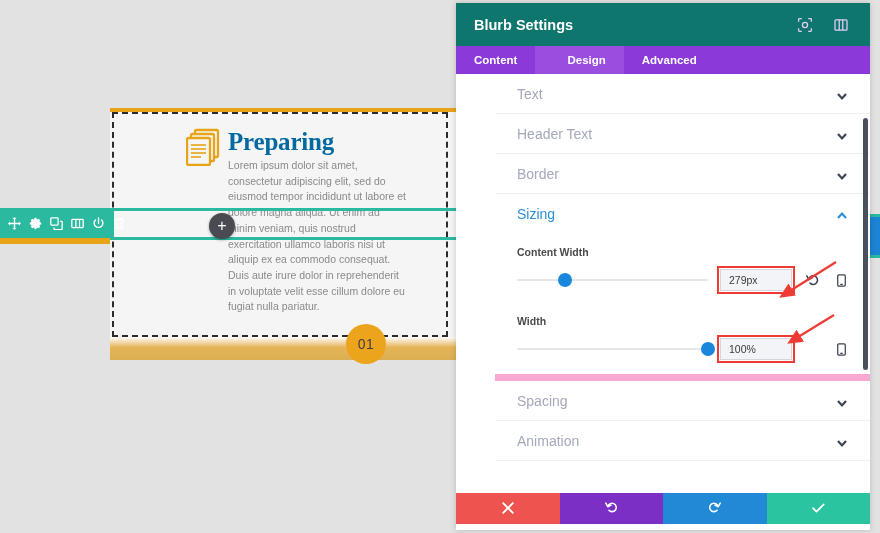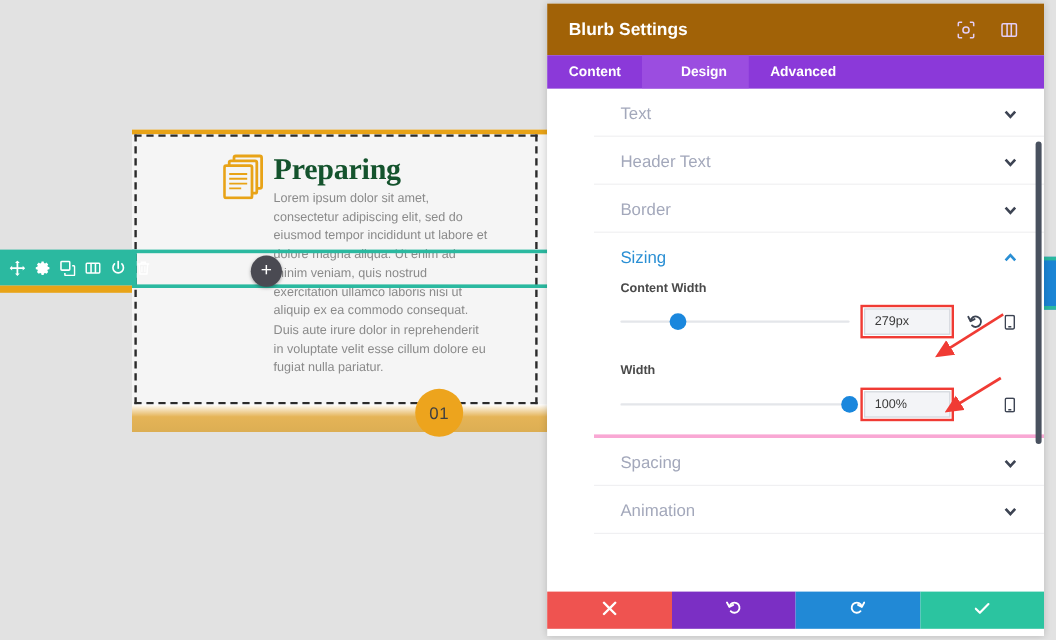--- a/index.html
+++ b/index.html
@@ -28,21 +28,21 @@
     position: absolute; left: 112px; top: 112px; width: 336px; height: 225px;
     background: #f5f5f5;
     border: 2px dashed #2b2b2b;
   }
   .blurb-icon {
     position: absolute; left: 186px; top: 128px; width: 34px; height: 38px;
   }
   .blurb-title {
     position: absolute; left: 228px; top: 128px;
     font-family: "Liberation Serif", serif;
-    font-size: 25px; font-weight: 700; color: #14532d;
+    font-size: 25px; font-weight: 700; color: #0369a1;
     letter-spacing: -0.2px;
   }
   .blurb-body {
     position: absolute; left: 228px; top: 158px; width: 180px;
     font-size: 10.5px; color: #8a8a8a; line-height: 15.7px;
   }
   
   .teal-row {
     position: absolute; left: 110px; top: 208px; width: 348px; height: 32px;
     border-top: 3px solid #2bb9a0;
@@ -93,21 +93,21 @@
     background: #4a5260; border-radius: 3px;
   }
 
   
   .panel {
     position: absolute; left: 456px; top: 3px; width: 414px; height: 527px;
     background: #ffffff;
     box-shadow: 0 0 6px rgba(0,0,0,.18);
   }
   .panel-header {
-    height: 43px; background: #a16207;
+    height: 43px; background: #0f766e;
     display: flex; align-items: center; padding: 0 18px;
   }
   .panel-title { color: #fff; font-size: 14.5px; font-weight: 700; flex: 1; }
   .panel-header .hic { width: 22px; height: 22px; display:flex; align-items:center; justify-content:center; margin-left: 14px; }
   .panel-header svg { fill: none; stroke: #e3cdf5; stroke-width: 1.6; }
 
   .tabs { height: 28px; background: #8b39d9; display: flex; }
   .tab {
     padding: 0 18px; height: 28px; display: flex; align-items: center;
     color: #ffffff; font-size: 11.5px; font-weight: 700; cursor: pointer;
@@ -119,24 +119,24 @@
     background: #fff; overflow: hidden; padding-left: 39px;
   }
   .section {
     height: 40px; display: flex; align-items: center;
     padding: 0 22px; border-bottom: 1px solid #f0f0f2;
   }
   .section-label { flex: 1; font-size: 14px; color: #a3a8bb; font-weight: 400; }
   .chev { width: 12px; height: 12px; }
   .chev svg { width: 12px; height: 12px; fill: none; stroke: #3d4453; stroke-width: 2.2; }
 
-  .sizing-open { padding: 0 22px; border-bottom: 3px solid #f9a8d4; padding-bottom: 14px;}
+  .sizing-open { padding: 0 22px; border-bottom: 7px solid #f9a8d4; padding-bottom: 14px;}
   .sizing-head { height: 40px; display:flex; align-items:center; }
   .sizing-head .section-label { color: #2a8fd4; font-size: 14px; }
-  .field { margin-top: 0; }
+  .field { margin-top: 12px; }
   .field-label { font-size: 10.5px; color: #4a4a4a; font-weight: 700; margin-bottom: 11px; }
   .field-row { display: flex; align-items: center; }
   .slider { position: relative; flex: 1; height: 14px; margin-right: 12px; }
   .slider-track {
     position: absolute; left: 0; right: 0; top: 6px; height: 2px;
     background: #e4e6ea; border-radius: 2px;
   }
   .slider-handle {
     position: absolute; top: 0px; width: 14px; height: 14px;
     border-radius: 50%; background: #1a87dd; transform: translateX(-50%);

